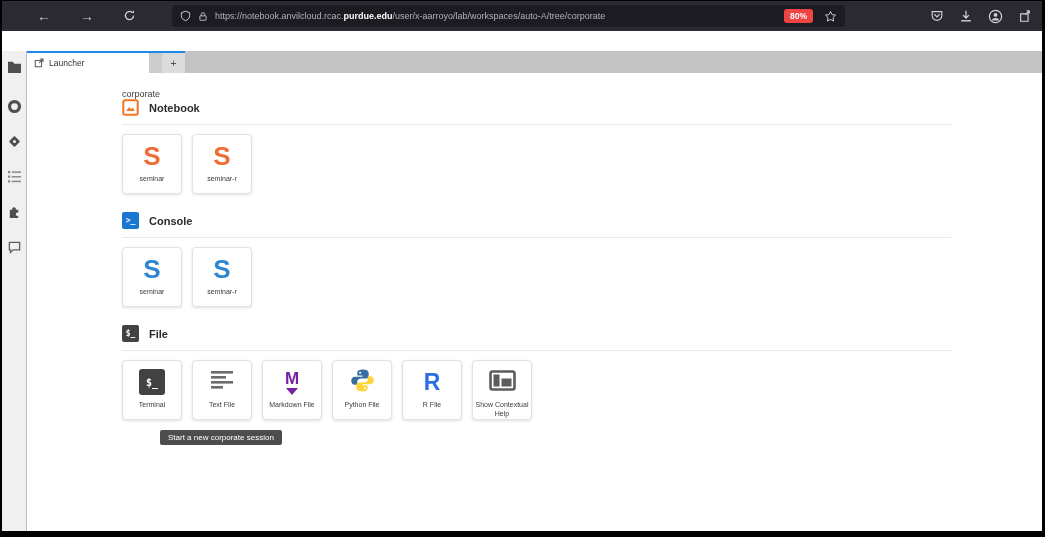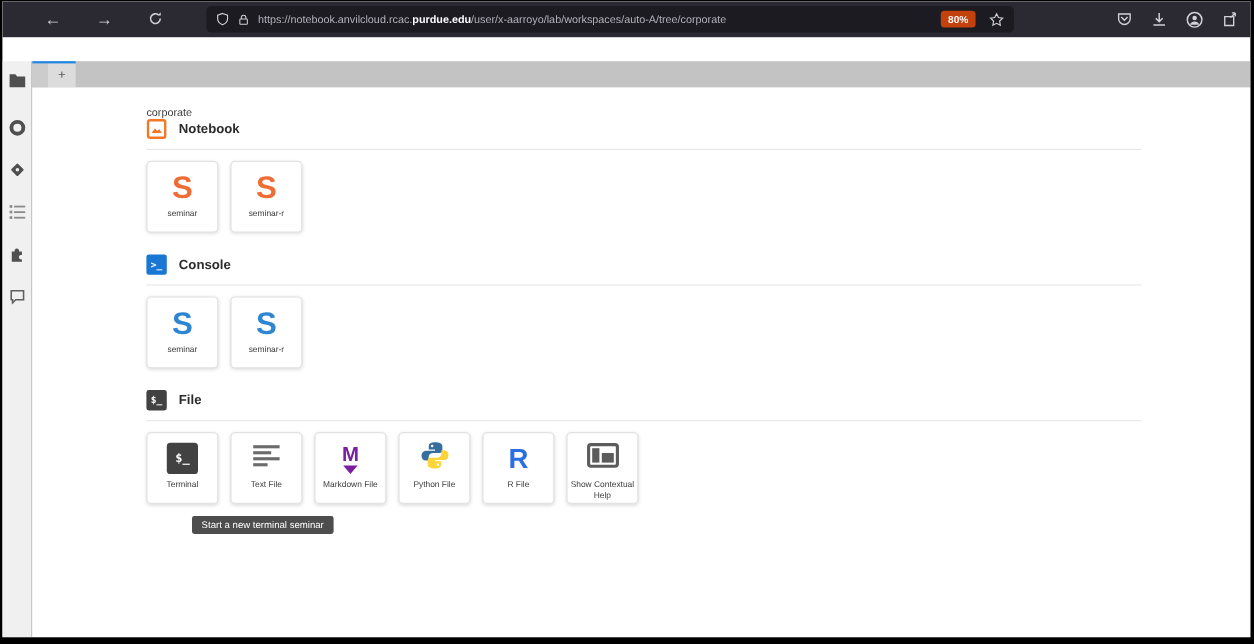--- a/index.html
+++ b/index.html
@@ -16,21 +16,21 @@
   .nav-icons { position:absolute; left:35px; top:0; height:30px; display:flex; align-items:center; gap:29px; }
   .nav-btn { color:#cfced6; font-size:14px; line-height:1; cursor:default; }
   .urlbar {
     position:absolute; left:170px; top:4px; width:673px; height:22px;
     background:#1c1b22; border-radius:4px; display:flex; align-items:center;
     padding:0 8px; gap:7px;
   }
   .url-text { font-size:9px; color:#b3b1ba; white-space:nowrap; overflow:hidden; flex:1; }
   .url-text .domain { color:#fbfbfe; font-weight:bold; }
   .zoom-chip {
-    background:#c2410c; color:#fbfbfe; font-size:8.5px; font-weight:bold;
+    background:#ef4444; color:#fbfbfe; font-size:8.5px; font-weight:bold;
     border-radius:3px; padding:2px 6px; margin-right:4px;
   }
   .right-icons { position:absolute; right:10px; top:0; height:30px; display:flex; align-items:center; gap:15px; }
   .ticon { display:flex; align-items:center; }
   
   .menubar { position:absolute; left:0; right:0; top:30px; height:20px; background:#ffffff; display:flex; align-items:center; }
   .logo-cell { width:25px; height:20px; display:flex; align-items:center; justify-content:center; }
   .menu-items { display:flex; align-items:center; margin-left:4px; }
   .menu-item { font-size:8.5px; color:#333; padding:0 5px; cursor:default; }
   
@@ -180,20 +180,29 @@
         <svg width="15" height="14" viewBox="0 0 16 15">
             <path d="M2.5 2.5h11v8h-7l-2.8 2.8v-2.8h-1.2z" stroke="#5f5f5f" stroke-width="1.4" fill="none"></path>
           </svg>
       </span>
     </div>
 
     <div class="main">
 
       <div class="tabbar">
         <div class="tabwrap">
+          <div class="tab">
+            <span>
+              <svg width="10" height="10" viewBox="0 0 12 12">
+                  <rect x="1.5" y="3" width="7.5" height="7.5" stroke="#616161" stroke-width="1.3" fill="none"></rect>
+                  <path d="M7 1.2h3.8V5M10.6 1.4L6.2 5.8" stroke="#616161" stroke-width="1.3" fill="none"></path>
+                </svg>
+            </span>
+            <span class="tab-label">Launcher</span>
+          </div>
           <div class="tab-gap"></div>
           <div class="plus-btn">+</div>
         </div>
       </div>
 
       <div class="launcher">
         <div class="cwd">corporate</div>
 
         <div class="section">
           <div class="sec-head">
@@ -305,15 +314,15 @@
               </div>
               <div class="clabel">Show Contextual Help</div>
             </div>
           </div>
         </div>
 
       </div>
     </div>
   </div>
 
-  <div class="tooltip">Start a new terminal seminar</div>
+  <div class="tooltip">Start a new corporate session</div>
 
 </div>
 
 </body></html>

